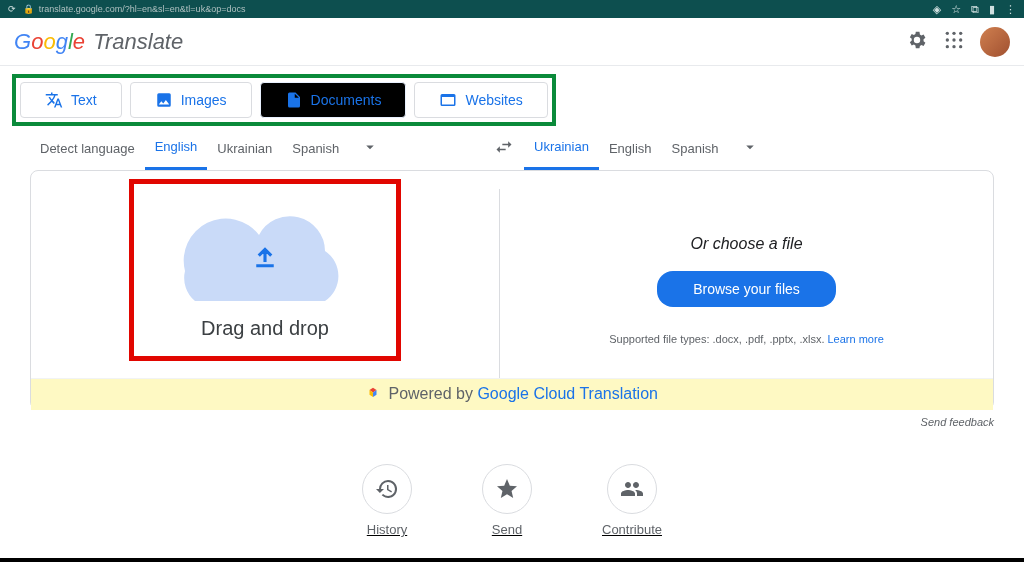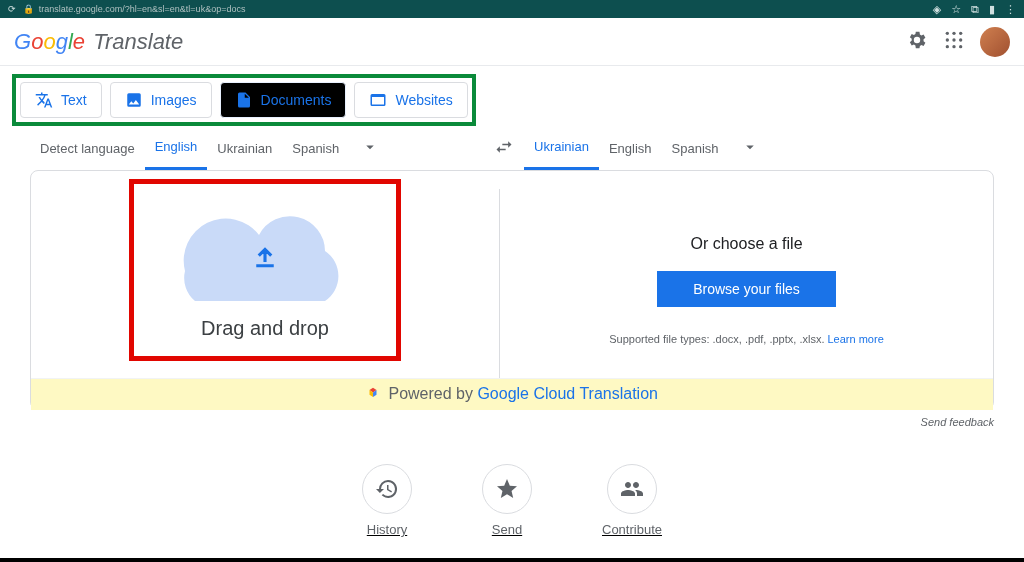--- a/index.html
+++ b/index.html
@@ -18,21 +18,21 @@
 .logo { font-size:22px; font-weight:400;font-style:italic; }
 .logo .b { color:#4285F4; } .logo .r { color:#EA4335; } .logo .y { color:#FBBC05; } .logo .g { color:#34A853; }
 .logo .t { color:#5f6368; font-weight:400; margin-left:2px; }
 .header .sp { flex:1; }
 .gear,.apps { color:#5f6368; margin-right:16px; cursor:pointer; }
 .avatar { width:30px; height:30px; border-radius:50%; background:linear-gradient(135deg,#d08050,#a05030); }
 
 
 .modebar { padding:8px 12px 0 12px; }
 .modewrap { display:inline-flex; gap:8px; padding:4px; border:4px solid #0a8a3a; }
-.mode { display:inline-flex; align-items:center; gap:8px; padding:8px 14px; border:1px solid #dadce0; border-radius:4px; font-size:14px; color:#1a73e8; background:#fff; cursor:pointer; }
+.mode { display:inline-flex; align-items:center; gap:8px; padding:8px 24px; border:1px solid #dadce0; border-radius:4px; font-size:14px; color:#1a73e8; background:#fff; cursor:pointer; }
 .mode.active { background:#000000; border-color:#e8f0fe; }
 .mode svg { fill:#1a73e8; }
 
 
 .langs { display:flex; align-items:center; padding:0 30px; height:44px; font-size:13px; color:#5f6368; position:relative; }
 .ltab { padding:14px 10px; height:44px; display:flex; align-items:center; cursor:pointer; }
 .ltab.sel { color:#1a73e8; border-bottom:3px solid #1a73e8; font-weight:500; }
 .arrowdown { margin-left:12px; color:#5f6368; cursor:pointer; }
 .swap { position:absolute; left:494px; color:#5f6368; cursor:pointer; }
 .rlangs { position:absolute; left:524px; display:flex; align-items:center; height:44px; }
@@ -42,22 +42,22 @@
 .left { flex:0 0 468px; display:flex; flex-direction:column; align-items:center; }
 .divider { width:1px; background:#dadce0; margin:18px 0; }
 .right { flex:1; display:flex; flex-direction:column; align-items:center; justify-content:center; }
 
 .dropbox { margin-top:8px; width:272px; height:182px; border:5px solid #e10600; display:flex; flex-direction:column; align-items:center; justify-content:center;text-align:center; }
 .cloud { position:relative; width:200px; height:110px; }
 .cloud-shape { fill:#c9daf8; }
 .uparrow { position:absolute; left:50%; top:50%; transform:translate(-50%,-45%); }
 .droptext { font-size:20px; color:#3c4043; margin-top:6px; }
 
-.orchoose { font-size:16px; color:#202124; margin-bottom:18px; }
-.browse { background:#1a73e8; color:#fff; border:none; border-radius:0; padding:10px 36px; font-size:14px; cursor:pointer; margin-bottom:26px; }
+.orchoose { font-size:16px; color:#202124; margin-bottom:18px;font-style:italic; }
+.browse { background:#1a73e8; color:#fff; border:none; border-radius:16px; padding:10px 36px; font-size:14px; cursor:pointer; margin-bottom:26px; }
 .supported { font-size:11px; color:#5f6368; }
 .supported a { color:#1a73e8; text-decoration:none; }
 
 .powered { position:absolute; bottom:-1px; left:0; right:0; text-align:center; font-size:16px; color:#5f6368; padding:6px; background:#fef9c3; border-top:1px solid #f1f3f4; }
 .powered a { color:#1a73e8; text-decoration:none; }
 .clogo { display:inline-block; vertical-align:middle; margin-right:4px; }
 
 .feedback { text-align:right; padding:6px 30px 0 0; font-size:11px; font-style:italic; color:#5f6368; cursor:pointer; }
 
 .bottom { display:flex; justify-content:center; gap:70px; margin-top:36px; }

